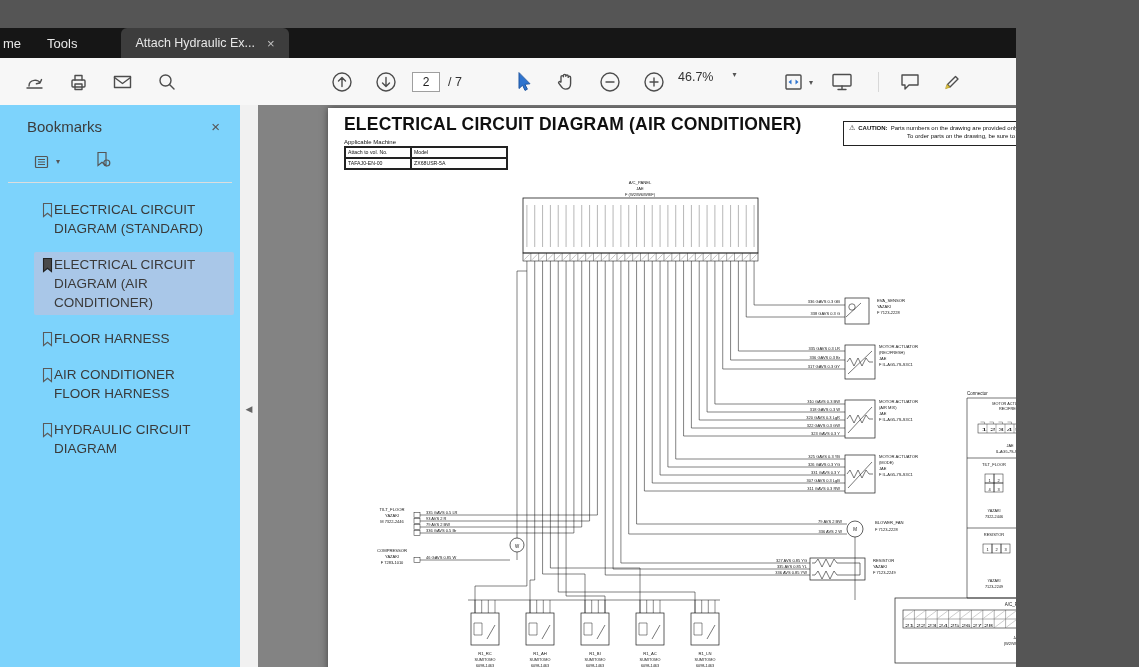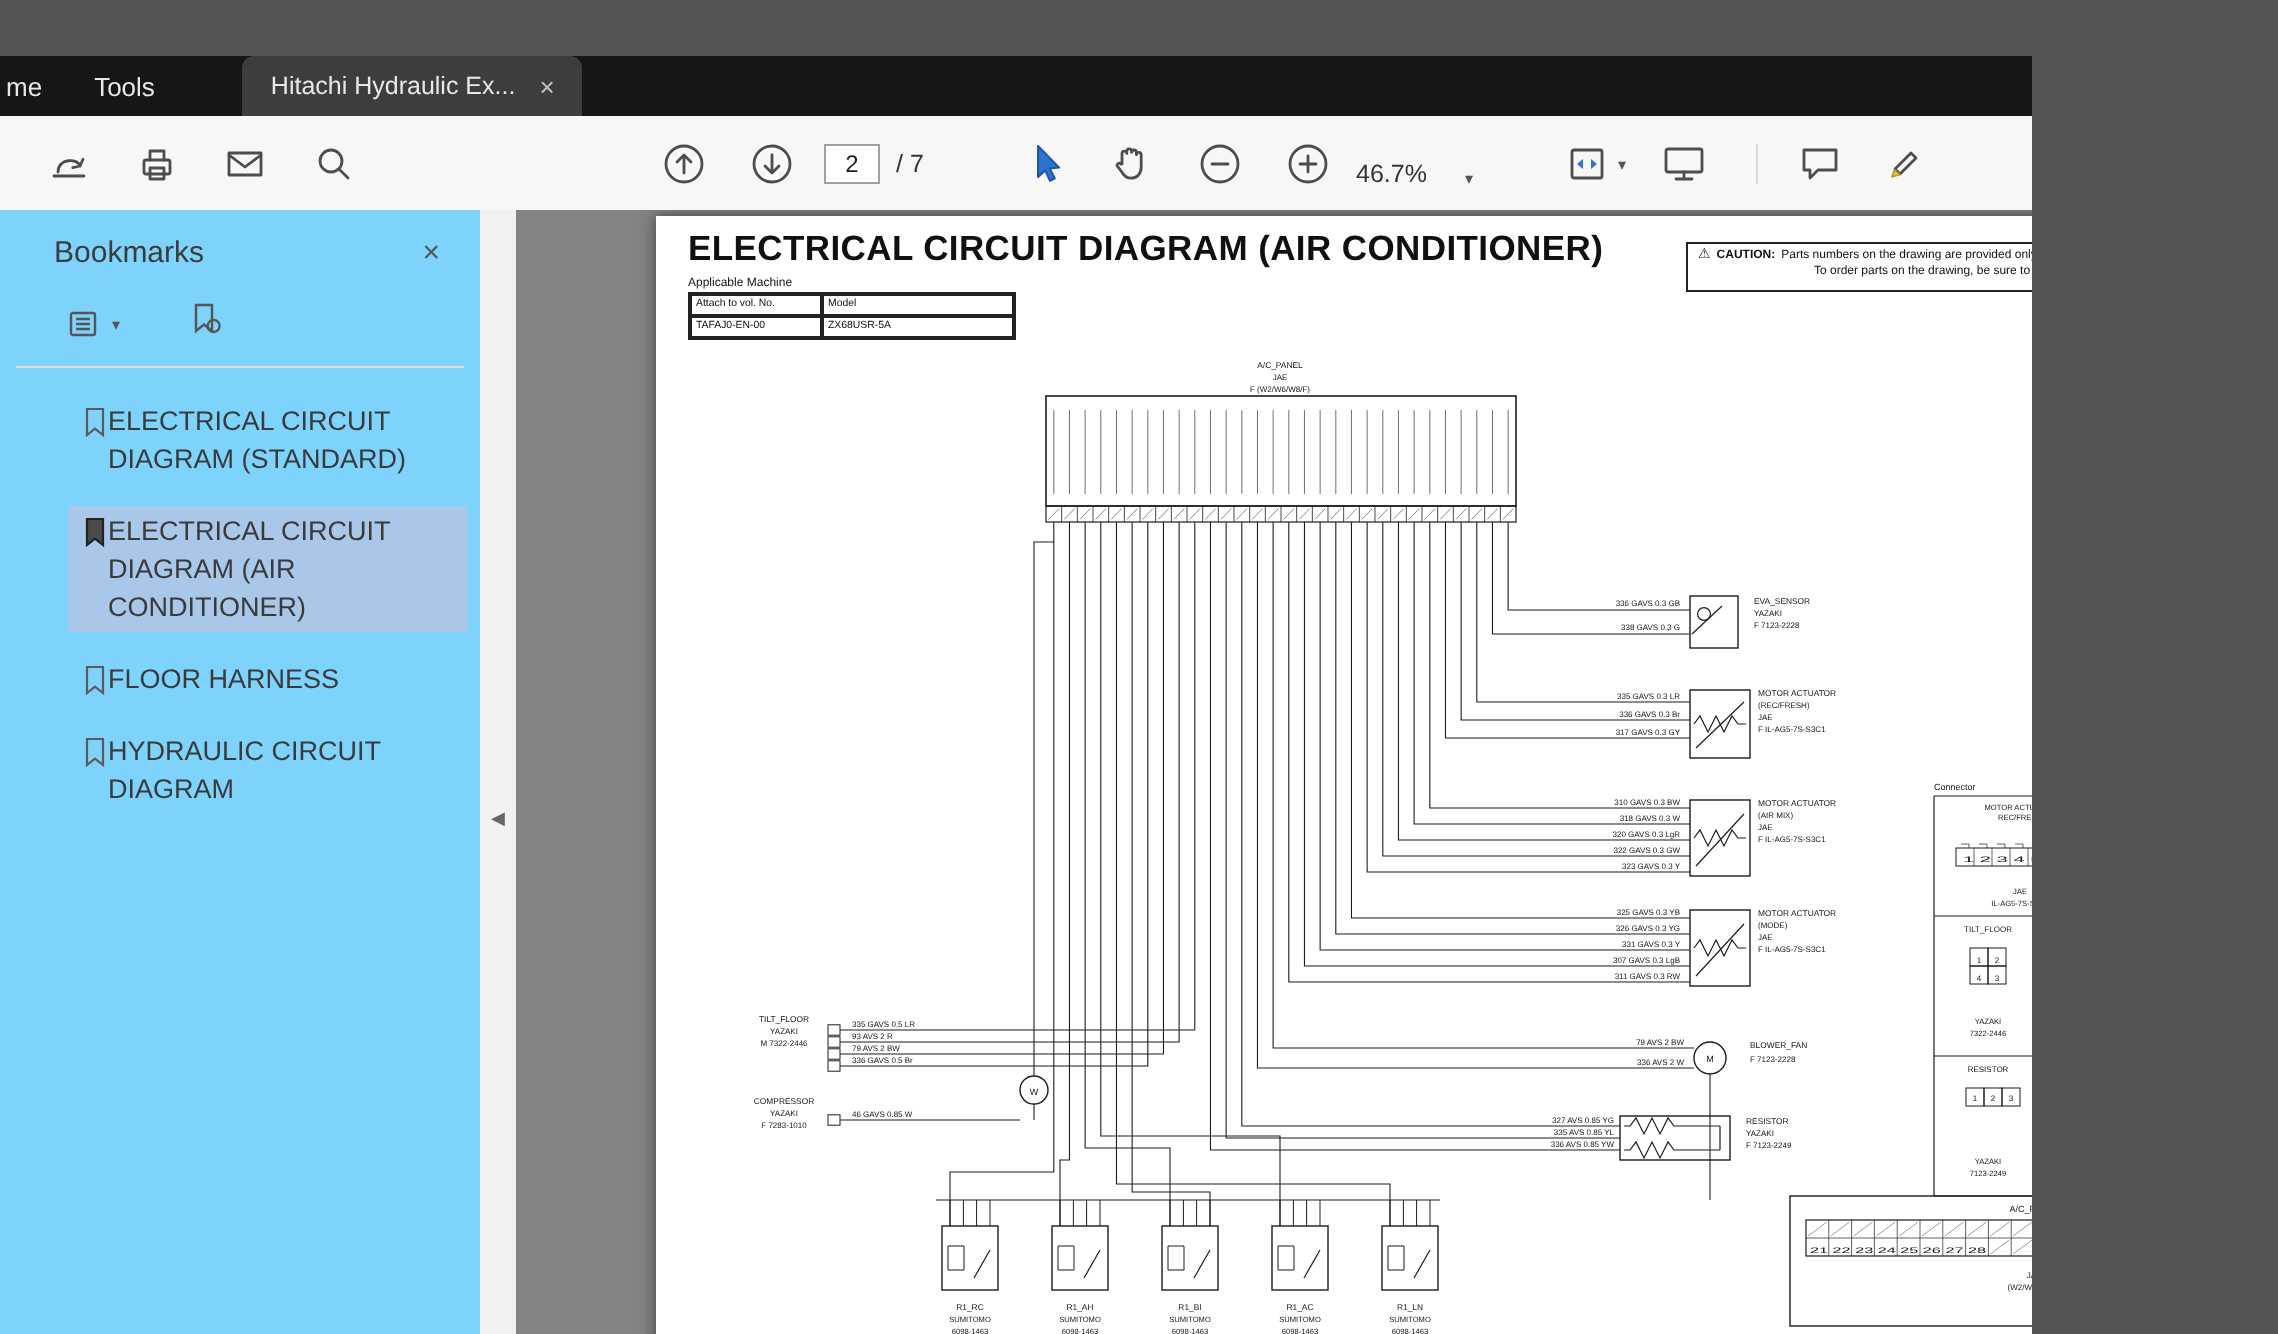--- a/index.html
+++ b/index.html
@@ -13,21 +13,21 @@
   .tab-tools{margin-left:6px;}
   .tab-doc{margin-left:30px;background:#3d3d3d;border-radius:6px 6px 0 0;gap:12px;font-size:12.5px;max-width:185px;}
   .tab-doc .close{color:#c2c2c2;font-size:13px;}
 
   
   .toolbar{position:absolute;left:0;top:30px;width:1139px;height:47px;background:#f7f7f7;border-bottom:1px solid #cfcfcf;}
   .tbtn{position:absolute;top:10px;width:28px;height:28px;display:flex;align-items:center;justify-content:center;border-radius:3px;}
   .tbtn svg{stroke:#4d4d4d;fill:none;stroke-width:1.4;stroke-linecap:round;stroke-linejoin:round;}
   .pginput{position:absolute;left:412px;top:14px;width:26px;height:18px;border:1px solid #9f9f9f;background:#fff;text-align:center;font-size:12px;font-family:"Liberation Sans",sans-serif;color:#222;padding:0;}
   .pgtotal{position:absolute;left:448px;top:17px;font-size:12.5px;color:#333;}
-  .zoomsel{position:absolute;left:678px;top:12px;height:24px;display:flex;align-items:flex-end;gap:19px;font-size:12.5px;color:#333;}
+  .zoomsel{position:absolute;left:678px;top:12px;height:24px;display:flex;align-items:flex-start;gap:19px;font-size:12.5px;color:#333;}
   .caret{font-size:8px;color:#555;}
   .sep{position:absolute;top:14px;width:1px;height:20px;background:#d8d8d8;}
 
   
   .sidebar{position:absolute;left:0;top:77px;width:240px;bottom:0;background:#7dd3fc;border-right:1px solid #eab308;}
   .bm-head{display:flex;align-items:center;justify-content:space-between;padding:13px 20px 6px 27px;}
   .bm-title{font-size:15px;color:#3c3c3c;}
   .bm-close{font-size:15px;color:#555;}
   .bm-tools{display:flex;gap:34px;padding:10px 0 10px 26px;border-bottom:1px solid #ddd;margin:0 8px;}
   .bm-tools svg{stroke:#555;fill:none;stroke-width:1.2;}
@@ -63,21 +63,21 @@
 </style>
 </head>
 <body>
 
 <div class="app">
 
   <div class="tabbar">
     <div class="tab tab-home">me</div>
     <div class="tab tab-tools">Tools</div>
     <div class="tab tab-doc">
-      <span>Hitachi Hydraulic Ex...</span>
+      <span>Attach Hydraulic Ex...</span>
       <span class="close">×</span>
     </div>
   </div>
 
   <div class="toolbar">
     <div class="tbtn" style="left:20px">
       <svg width="22" height="22">
           <path d="M4 17 h15 M6 15 C6 8 16 8 17 12 M17 12 l1.5 -3.4 M17 12 l-3.6 .8"></path>
         </svg>
     </div>
@@ -201,20 +201,26 @@
         <svg width="13" height="16">
             <path d="M2.5 1.5 h8 v13 l-4 -3.2 -4 3.2 z"></path>
           </svg>
         <span class="lbl">ELECTRICAL CIRCUIT DIAGRAM (AIR CONDITIONER)</span>
       </div>
       <div class="bitem">
         <svg width="13" height="16">
             <path d="M2.5 1.5 h8 v13 l-4 -3.2 -4 3.2 z"></path>
           </svg>
         <span class="lbl">FLOOR HARNESS</span>
+      </div>
+      <div class="bitem">
+        <svg width="13" height="16">
+            <path d="M2.5 1.5 h8 v13 l-4 -3.2 -4 3.2 z"></path>
+          </svg>
+        <span class="lbl">AIR CONDITIONER FLOOR HARNESS</span>
       </div>
       <div class="bitem">
         <svg width="13" height="16">
             <path d="M2.5 1.5 h8 v13 l-4 -3.2 -4 3.2 z"></path>
           </svg>
         <span class="lbl">HYDRAULIC CIRCUIT DIAGRAM</span>
       </div>
     </div>
   </div>
 

